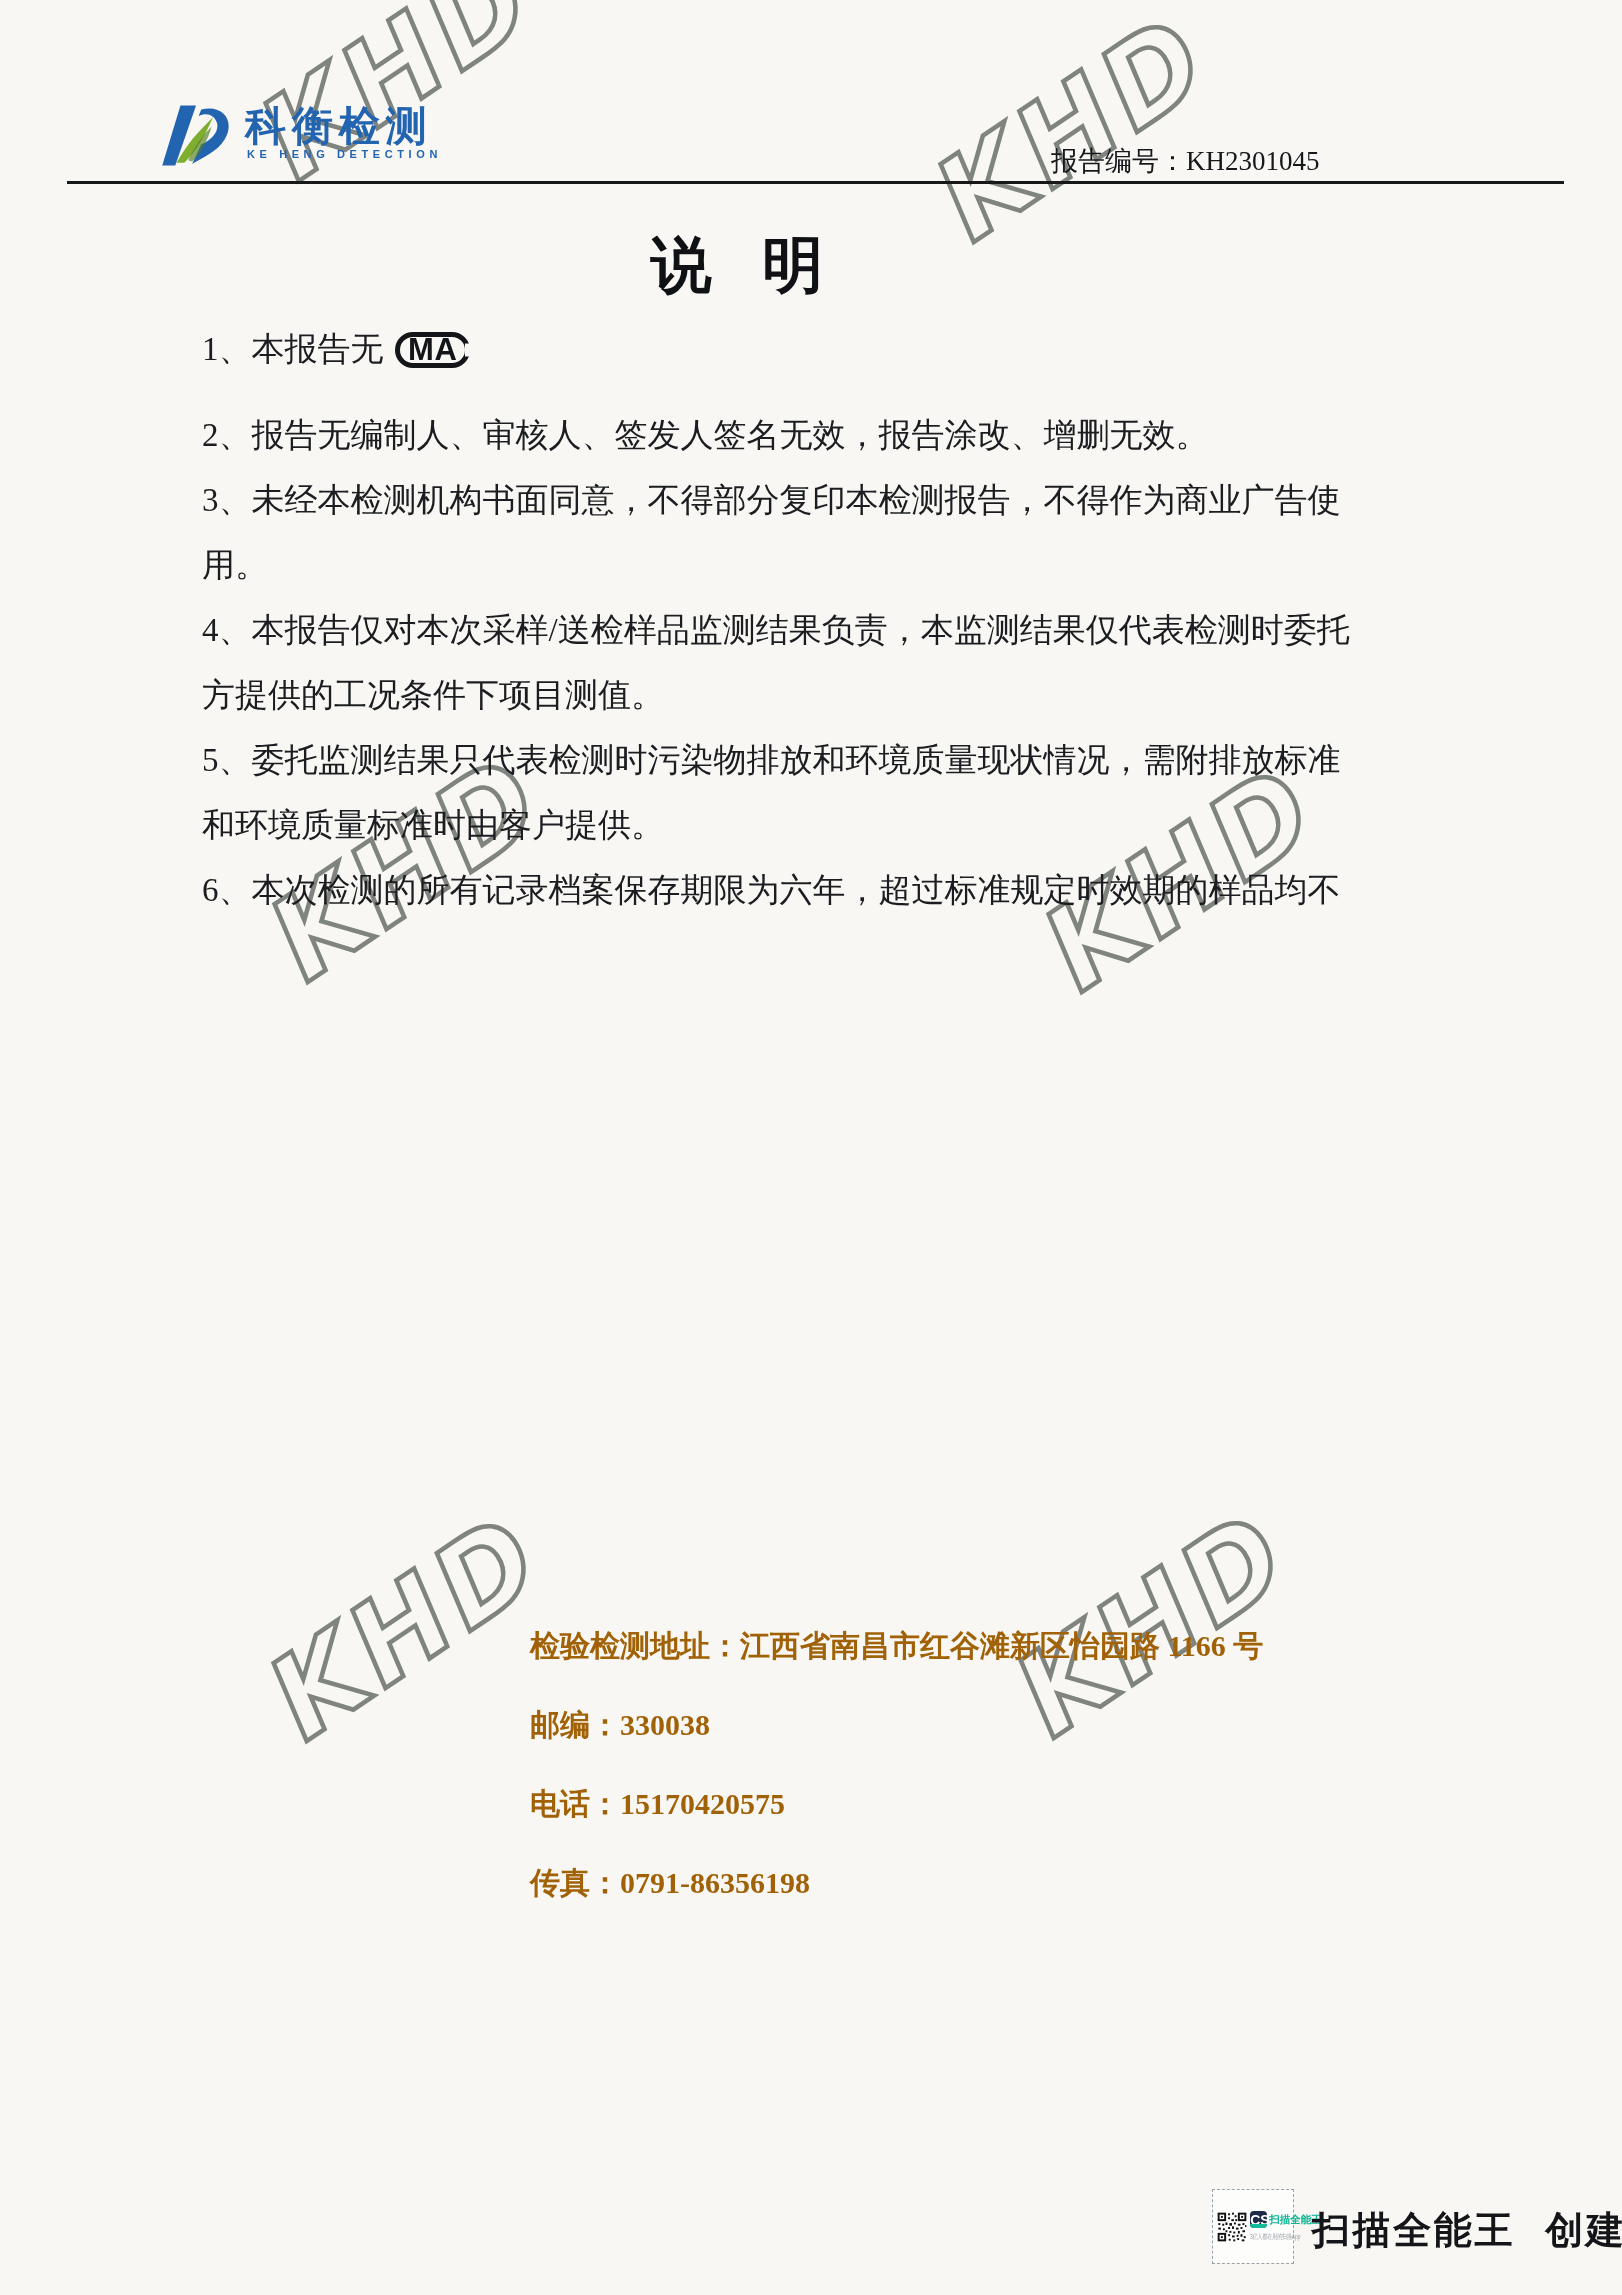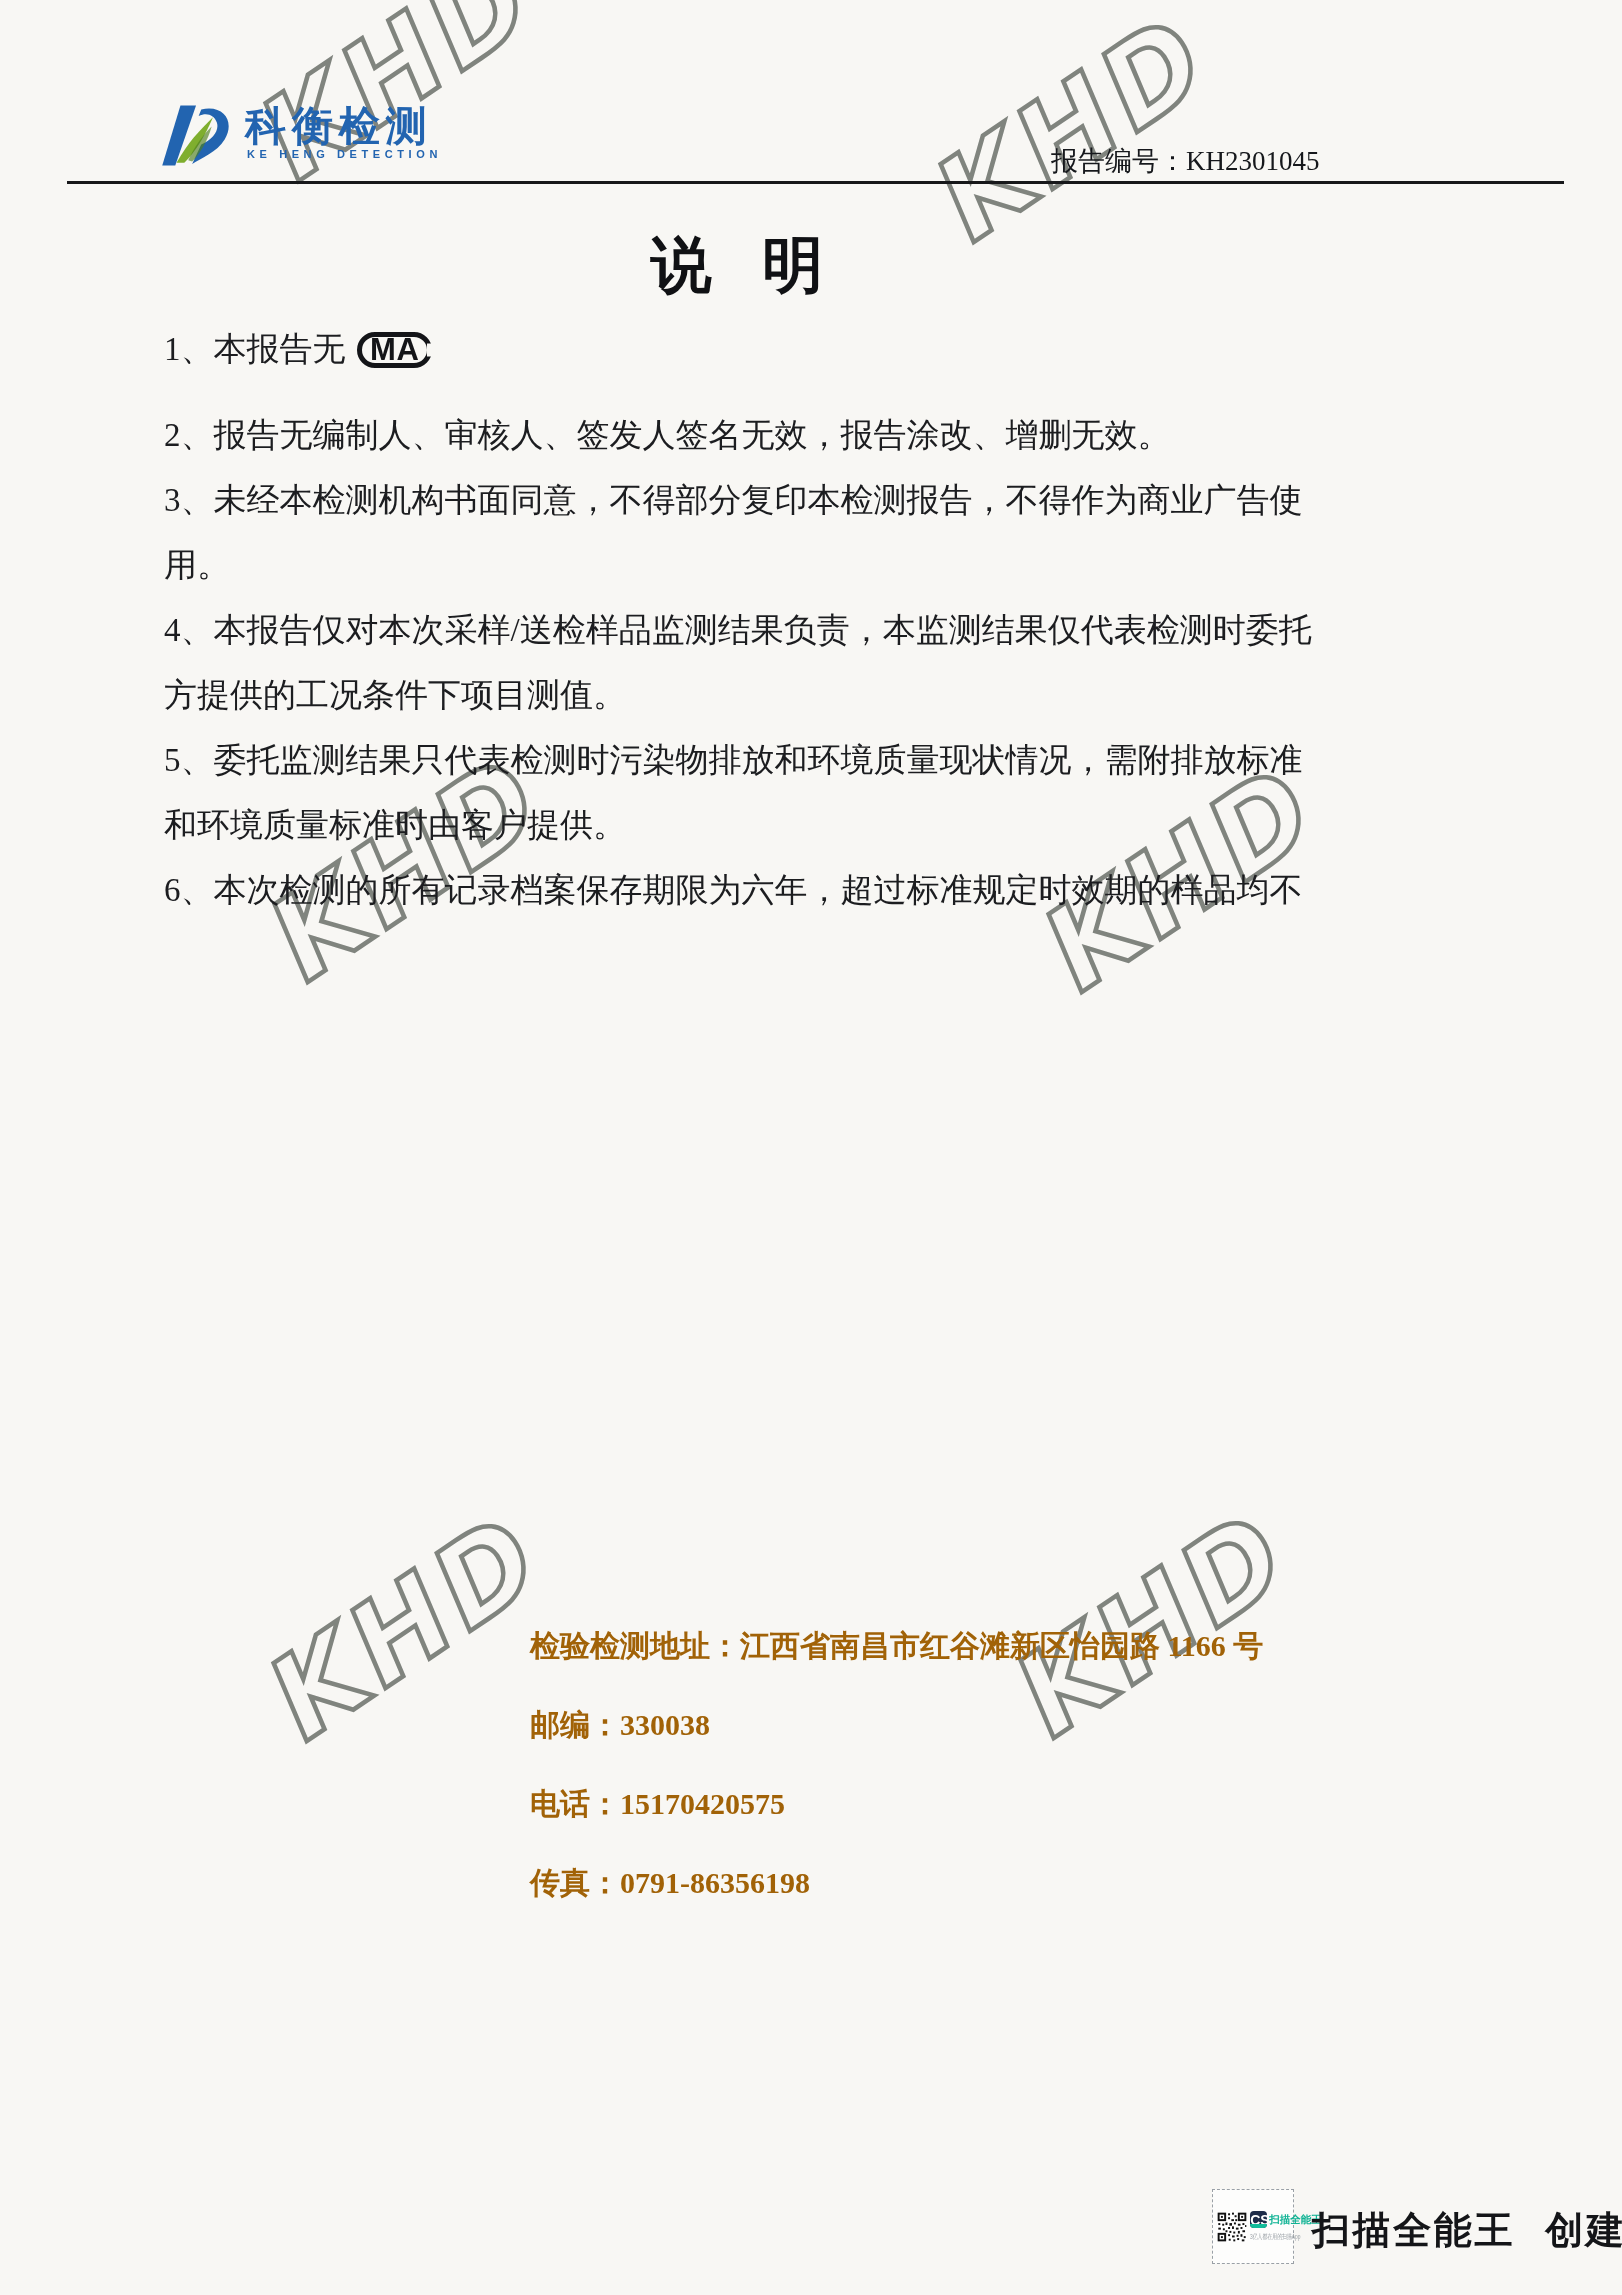--- a/index.html
+++ b/index.html
@@ -24,21 +24,21 @@
            font-weight:bold;font-size:11px;color:#2264b0;letter-spacing:4.6px;}
   .report-no{position:absolute;left:1051px;top:143px;font-size:27px;color:#16181c;white-space:nowrap;}
   .header-rule{position:absolute;left:67px;top:181px;width:1497px;height:3.3px;background:#17181a;}
 
   
   .doc-title{position:absolute;left:0;top:225px;width:1478px;text-align:center;
              font-size:61px;font-weight:bold;color:#101114;word-spacing:27.5px;letter-spacing:3.9px;}
 
   
   .notes{position:absolute;left:164px;top:317px;width:1259px;font-size:33px;color:#1c1d20;}
-  .note-line{line-height:65px;height:65px;white-space:nowrap;}
+  .note-line{line-height:65px;height:65px;white-space:nowrap;margin-left:38px;}
   .note-line.first{display:flex;align-items:center;}
   .note-line.gap{margin-top:21px;}
   .cma{position:relative;display:inline-block;width:65px;height:26px;border:5.9px solid #141518;
        border-radius:18.3px;margin:0 46px 0 11.8px;flex:none;background:transparent;}
   .cma .cma-txt{position:absolute;left:0;top:0;width:100%;height:100%;display:flex;align-items:center;justify-content:center;
        font-family:"Liberation Sans","DejaVu Sans",sans-serif;font-weight:bold;font-size:31px;color:#141518;letter-spacing:0.7px;}
   .cma .cma-gap{position:absolute;right:-7.2px;top:50%;transform:translateY(-50%);width:7.9px;height:13px;background:#f8f7f4;}
 
   
   .contact{position:absolute;left:530px;top:1606px;font-size:30px;font-weight:600;color:#a16207;}

